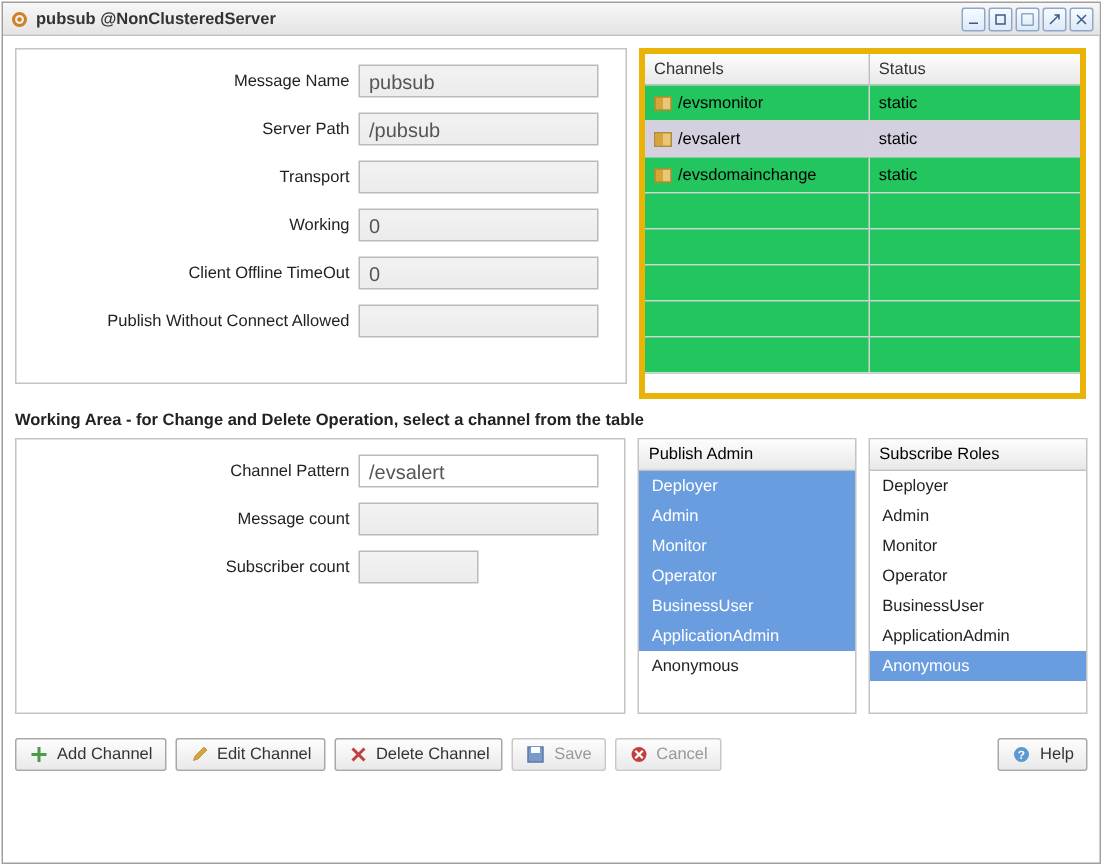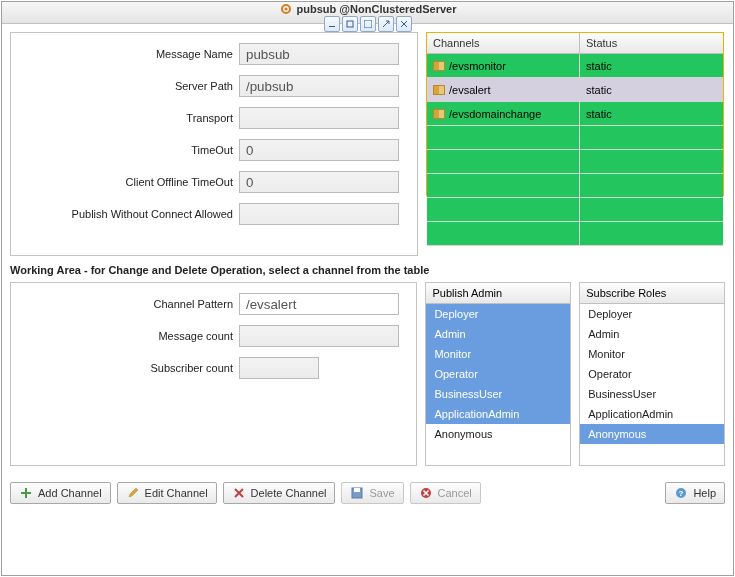--- a/index.html
+++ b/index.html
@@ -19,21 +19,20 @@
     margin: 1px;
   }
   .titlebar {
     background: linear-gradient(#f7f7f7, #e4e4e4);
     border-bottom: 1px solid #c0c0c0;
     height: 22px;
     display: flex;
     align-items: center;
     padding: 0 4px;
     justify-content: space-between;
-    flex-direction: column;
   }
   .titlebar-left { display: flex; align-items: center; gap: 4px; font-weight: bold; color: #333; }
   .titlebar-icons { display: flex; gap: 2px; }
   .tb-btn {
     width: 16px; height: 16px; border: 1px solid #8fa8c9;
     background: linear-gradient(#f6fbff,#dce9f7); border-radius: 2px;
     display:flex; align-items:center; justify-content:center;
     color:#3a5a8a; font-size:10px; cursor:pointer;
   }
   .content { padding: 8px; }
@@ -45,23 +44,23 @@
     height: 224px;
   }
   .form-row { display:flex; align-items:center; margin-bottom:6px; height:26px;}
   .form-label { width: 220px; text-align:right; padding-right:6px; color:#222;}
   .form-input {
     width: 160px; height:22px; border:1px solid #bbb;
     background:linear-gradient(#f2f2f2,#ececec);
     padding:2px 6px; color:#555;
   }
   .channels-table-wrap {
-    border: 1px solid #eab308;
+    border: 4px solid #eab308;
     width: 298px;
-    height: 164px;
+    height: 234px;
   }
   .ch-head { display:flex; }
   .ch-head-cell {
     background: linear-gradient(#fdfdfd,#e8e8e8);
     border-right:1px solid #c0c0c0;
     border-bottom:1px solid #c0c0c0;
     padding:4px 6px; font-weight:normal; color:#333;
   }
   .ch-col1 { width:153px; }
   .ch-col2 { width:143px; border-right:none;}
@@ -168,21 +167,21 @@
         </div>
         <div class="form-row">
           <div class="form-label">Server Path</div>
           <input class="form-input" readonly="" value="/pubsub" style="">
         </div>
         <div class="form-row">
           <div class="form-label">Transport</div>
           <input class="form-input" readonly="" value="" style="">
         </div>
         <div class="form-row">
-          <div class="form-label">TimeOut</div>
+          <div class="form-label">Working</div>
           <input class="form-input" readonly="" value="0" style="">
         </div>
         <div class="form-row">
           <div class="form-label">Client Offline TimeOut</div>
           <input class="form-input" readonly="" value="0" style="">
         </div>
         <div class="form-row">
           <div class="form-label">Publish Without Connect Allowed</div>
           <input class="form-input" readonly="" value="" style="">
         </div>

